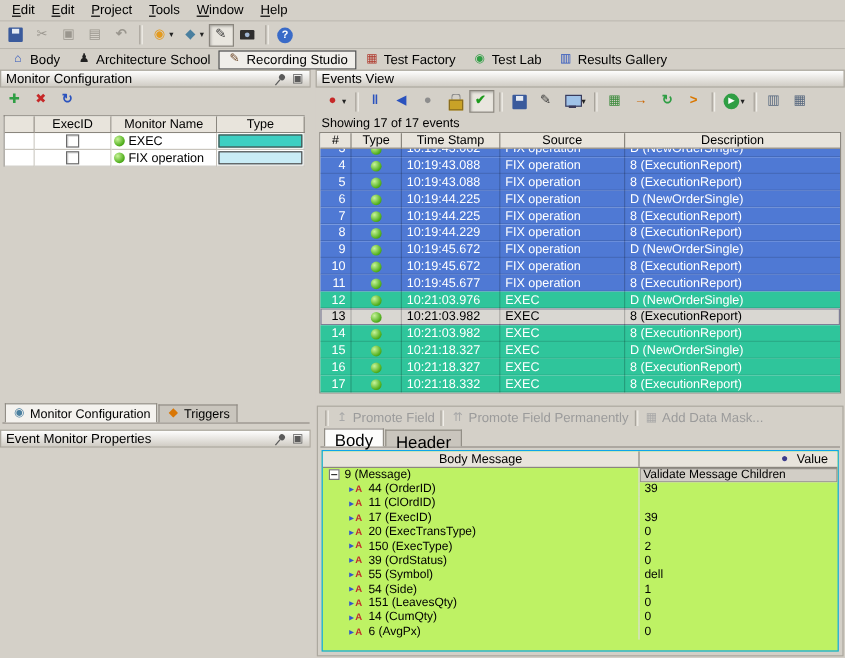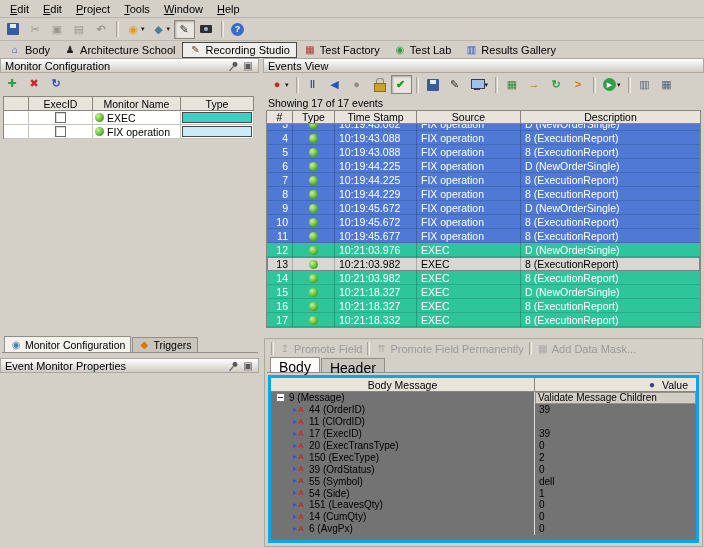--- a/index.html
+++ b/index.html
@@ -85,21 +85,21 @@
   .evrow.partial{height:7px;overflow:hidden}
   .evrow.partial .c{height:14px;transform:translateY(-7px)}
 
   .details{position:absolute;top:280px;left:1px;right:1px;bottom:1px;border:1px solid #aca89f;background:#d4d0c8}
   .dtoolbar{position:absolute;top:1px;left:2px;right:2px;height:17px;display:flex;align-items:center;gap:5px;padding-left:4px}
   .ditem{display:inline-flex;align-items:center;gap:3px;color:#9b9b9b;font-size:11px}
   .ditem.dsep{width:3px;height:13px;border-left:1px solid #a8a49c;border-right:1px solid #f0eee9;gap:0}
   .dtabs{position:absolute;top:18px;left:2px;right:2px;height:16px;display:flex;align-items:flex-end;padding-left:3px;border-bottom:1px solid #928e86}
   .dtab{display:inline-flex;align-items:flex-start;padding:1px 8px;height:14px;background:#c9c5bd;border:1px solid #928e86;border-bottom:none;font-size:14px;margin-right:1px}
   .dtab.selected{background:#fcfcfb;height:15px}
-  .dtframe{position:absolute;top:36px;left:3px;right:3px;bottom:3px;border:3px solid #0ea5e9;background:#737373;overflow:hidden}
+  .dtframe{position:absolute;top:36px;left:3px;right:3px;bottom:3px;border:1px solid #0ea5e9;background:#bef264;overflow:hidden}
   .dthead{display:flex;height:14px;background:#e8e4dc;border-bottom:1px solid #8a867e}
   .dth{display:flex;align-items:center;font-size:10.5px;border-right:1px solid #8a867e}
   .dthmsg{width:264px;justify-content:center}
   .dthval{flex:1;justify-content:flex-end;gap:4px;padding-right:8px;border-right:none}
   .trow{display:flex;height:11.9px;font-size:10px}
   .tlabel{width:264px;display:flex;align-items:center;border-right:1px solid #ddd;overflow:hidden;white-space:nowrap}
   .trow.node .tlabel{padding-left:5px;gap:4px}
   .trow.leaf .tlabel{padding-left:22px;gap:3px}
   .tvalue{flex:1;display:flex;align-items:center;padding-left:4px;overflow:hidden;white-space:nowrap}
   .trow.node .tvalue{background:#d2cec6;box-shadow:inset 0 0 0 1px #94908a;padding-left:3px}

